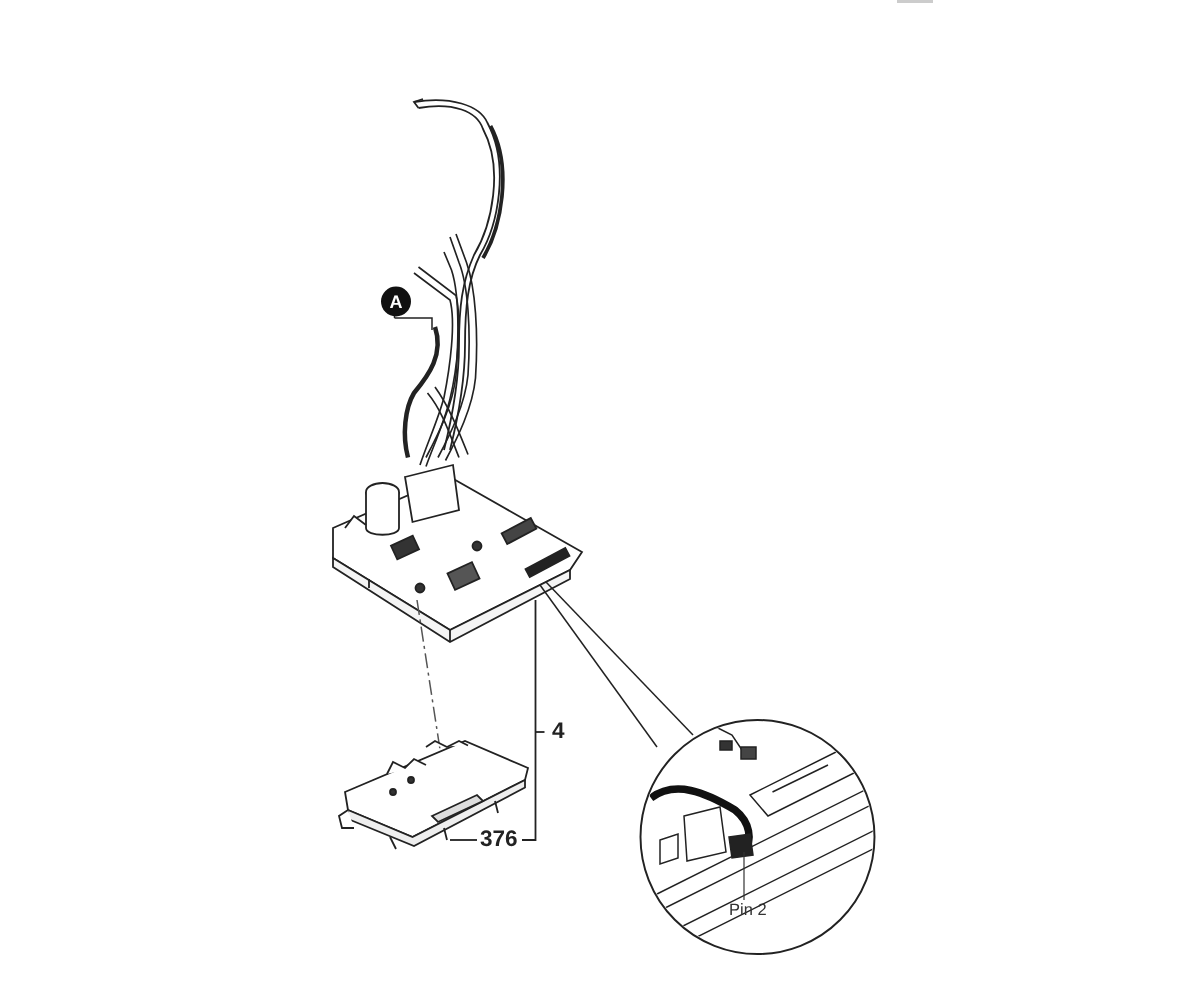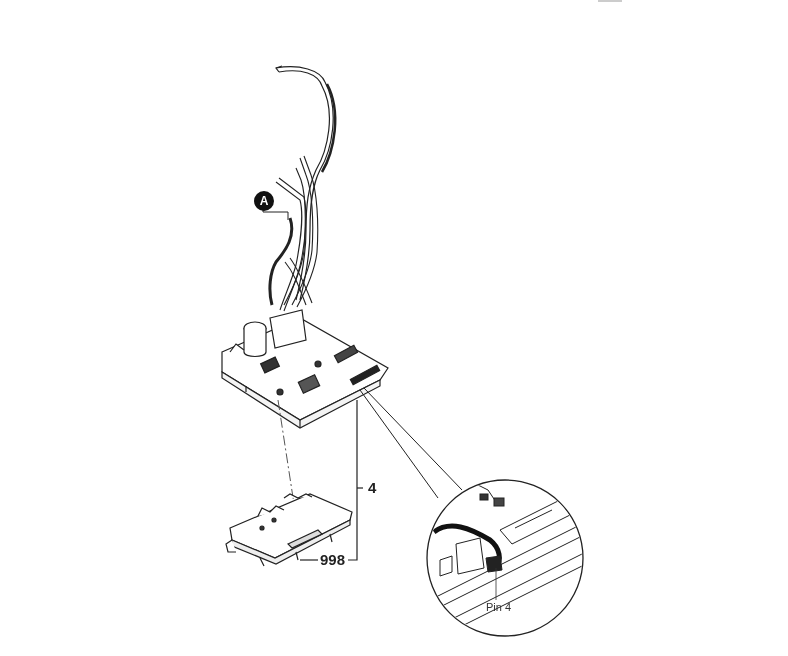--- a/index.html
+++ b/index.html
@@ -98,14 +98,14 @@
       <path d="M456 544 L480 538 L484 568 L458 574 Z" fill="#fff"></path>
       <path d="M486 558 L500 556 L502 570 L488 572 Z" fill="#222"></path>
       <path d="M440 560 L452 556 L452 572 L440 576 Z"></path>
     </g>
     <line x1="496" y1="568" x2="496" y2="600" stroke="#333" stroke-width="0.8"></line>
   </g>
 </svg>
 
 <div class="callout-circle" style="left:254px; top:191px;">A</div>
 <div class="lbl bold-lbl" style="left:368px; top:479px;">4</div>
-<div class="lbl bold-lbl" style="left:320px; top:551px;">998</div>
-<div class="lbl pin-lbl" style="left:486px; top:601px;">Pin 4</div>
+<div class="lbl bold-lbl" style="left:320px; top:551px;">376</div>
+<div class="lbl pin-lbl" style="left:486px; top:601px;">Pin 2</div>
 
 </body></html>

